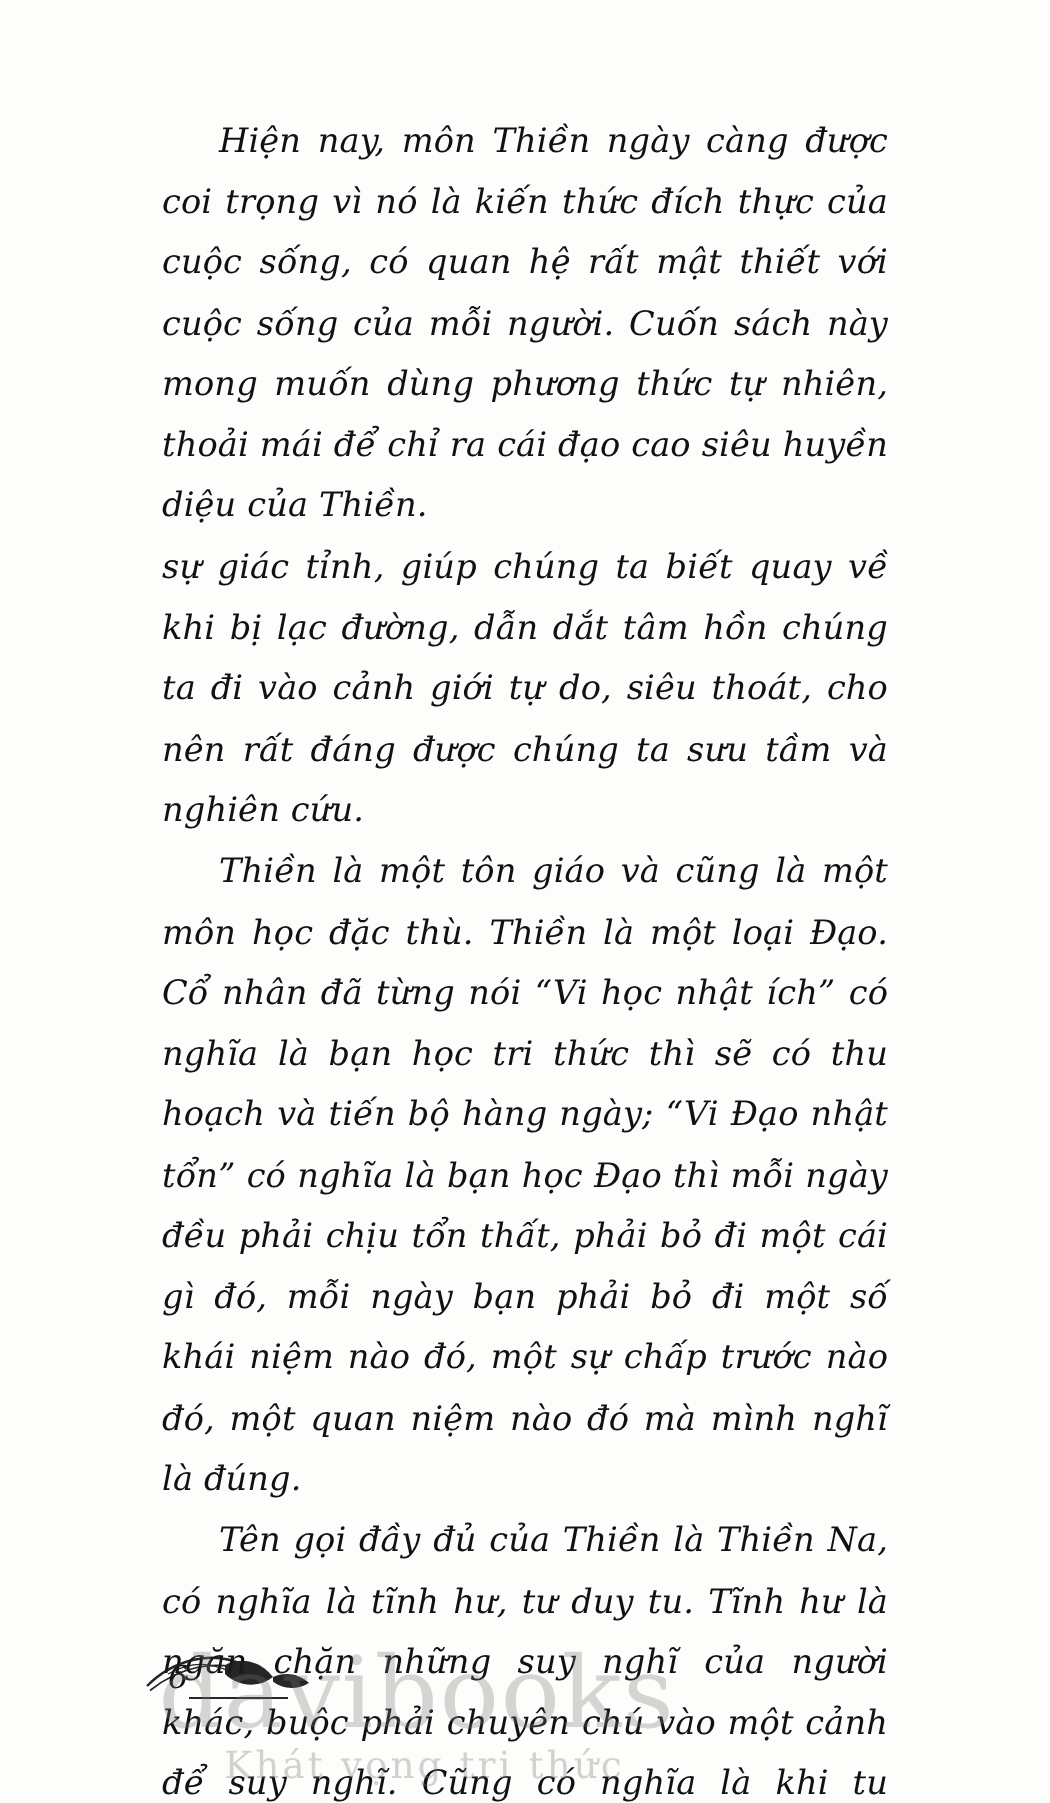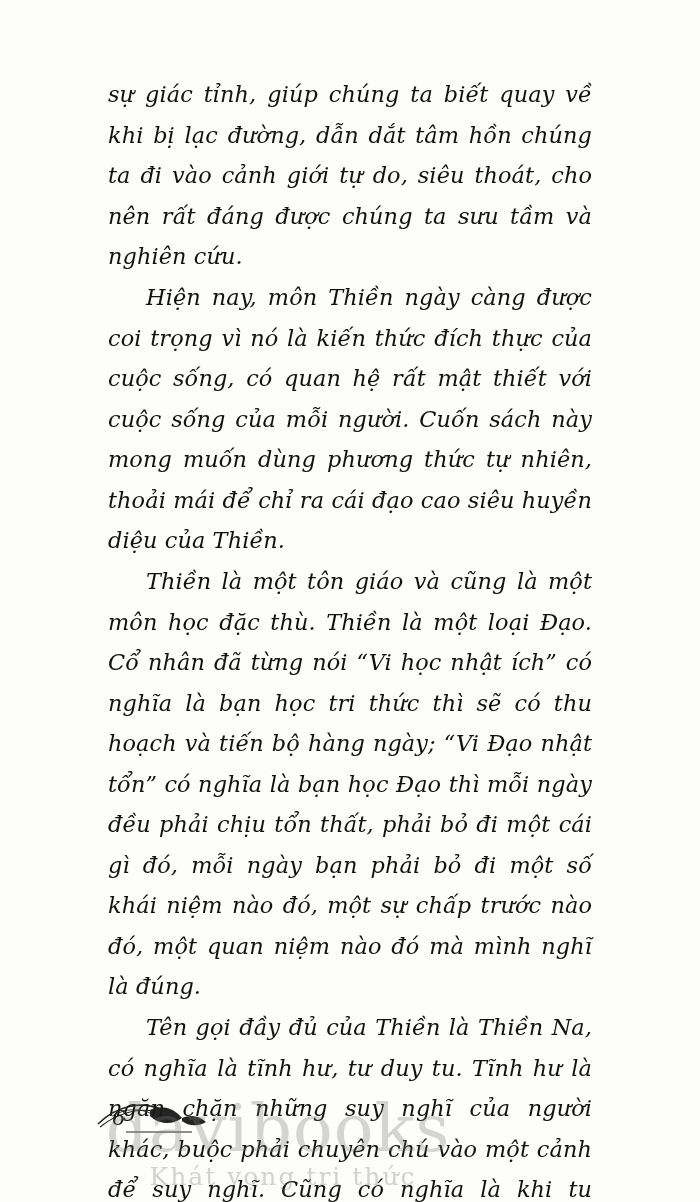--- a/index.html
+++ b/index.html
@@ -89,22 +89,22 @@
     margin-top: -4px;
     margin-left: 10px;
   }
 </style>
 </head>
 <body>
 
 <div class="page">
 
   <div class="text-column">
+    <p class="para indent">Hiện nay, môn Thiền ngày càng được coi trọng vì nó là kiến thức đích thực của cuộc sống, có quan hệ rất mật thiết với cuộc sống của mỗi người. Cuốn sách này mong muốn dùng phương thức tự nhiên, thoải mái để chỉ ra cái đạo cao siêu huyền diệu của Thiền.</p>
     <p class="para">sự giác tỉnh, giúp chúng ta biết quay về khi bị lạc đường, dẫn dắt tâm hồn chúng ta đi vào cảnh giới tự do, siêu thoát, cho nên rất đáng được chúng ta sưu tầm và nghiên cứu.</p>
-    <p class="para indent">Hiện nay, môn Thiền ngày càng được coi trọng vì nó là kiến thức đích thực của cuộc sống, có quan hệ rất mật thiết với cuộc sống của mỗi người. Cuốn sách này mong muốn dùng phương thức tự nhiên, thoải mái để chỉ ra cái đạo cao siêu huyền diệu của Thiền.</p>
     <p class="para indent">Thiền là một tôn giáo và cũng là một môn học đặc thù. Thiền là một loại Đạo. Cổ nhân đã từng nói “Vi học nhật ích” có nghĩa là bạn học tri thức thì sẽ có thu hoạch và tiến bộ hàng ngày; “Vi Đạo nhật tổn” có nghĩa là bạn học Đạo thì mỗi ngày đều phải chịu tổn thất, phải bỏ đi một cái gì đó, mỗi ngày bạn phải bỏ đi một số khái niệm nào đó, một sự chấp trước nào đó, một quan niệm nào đó mà mình nghĩ là đúng.</p>
     <p class="para indent">Tên gọi đầy đủ của Thiền là Thiền Na, có nghĩa là tĩnh hư, tư duy tu. Tĩnh hư là ngăn chặn những suy nghĩ của người khác, buộc phải chuyên chú vào một cảnh để suy nghĩ. Cũng có nghĩa là khi tu Thiền, phải trút bỏ tất cả những vọng niệm không nên có, làm cho tâm hồn chuyên chú vào một cảnh để nghiền ngẫm suy nghĩ.</p>
 
   </div>
 
   <div class="footer">
 
     <div class="page-number">6</div>
 
     <svg class="footer-ornament" viewBox="0 0 120 44">

